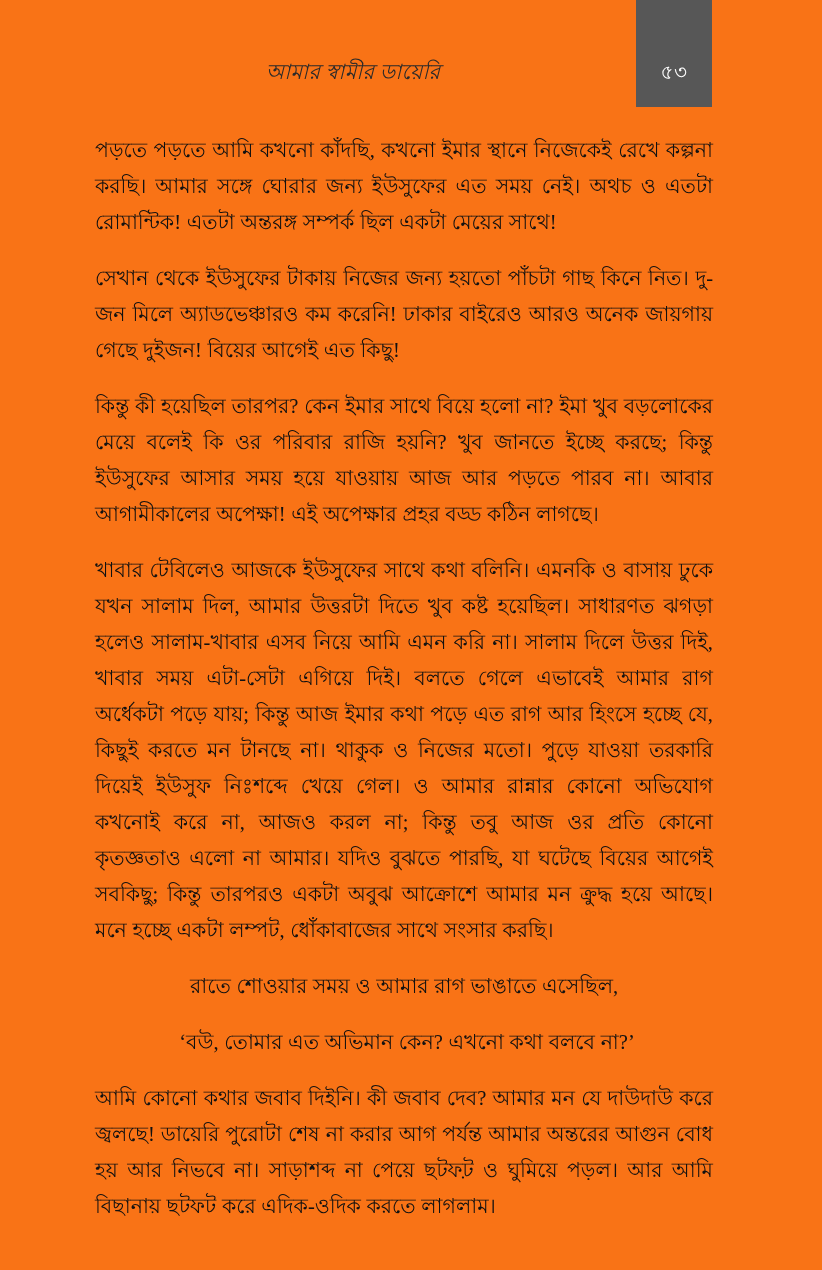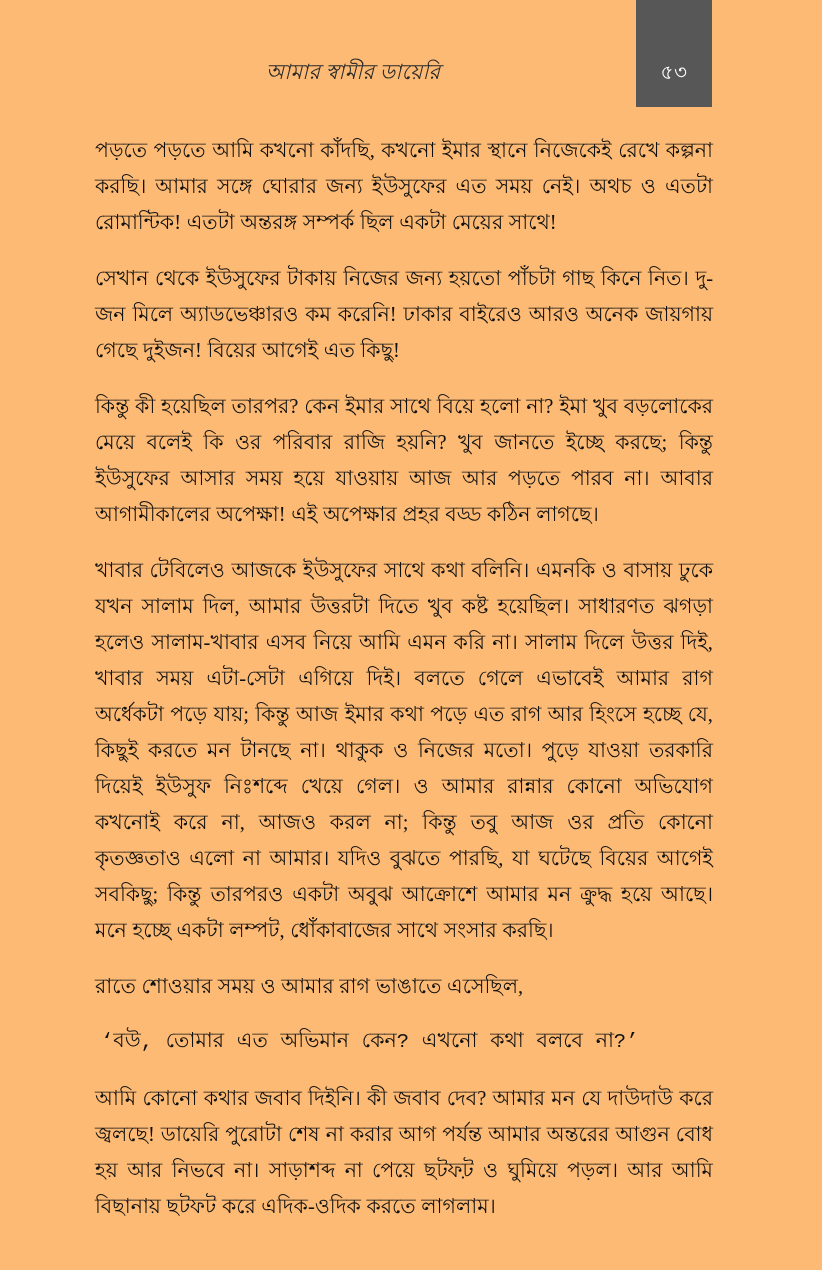--- a/index.html
+++ b/index.html
@@ -5,21 +5,21 @@
 <style>
   html, body {
     margin: 0;
     padding: 0;
     background: #ffffff;
   }
   .page {
     position: relative;
     width: 822px;
     height: 1270px;
-    background: #fdba74;
+    background: #f97316;
     overflow: hidden;
     font-family: "Liberation Serif", "DejaVu Serif", serif;
     color: #1a1a1a;
   }
 
   
   .page-header {
     position: absolute;
     left: 0;
     top: 0;
@@ -72,26 +72,25 @@
     line-height: 36px;
     text-align: justify;
     text-justify: inter-word;
     word-spacing: 0.5px;
     color: #111111;
   }
   p.para:last-child {
     margin-bottom: 0;
   }
   p.para.no-justify {
-    text-align: left;
+    text-align: center;
   }
   p.para.dialogue {
-    text-align: left;
+    text-align: center;
     padding-left: 6px;
-    font-family: Liberation Mono, monospace;
   }
 </style>
 </head>
 <body>
 
 <div class="page">
 
   <div class="page-header">
     <div class="header-title">আমার স্বামীর ডায়েরি</div>
     <div class="folio-box">

